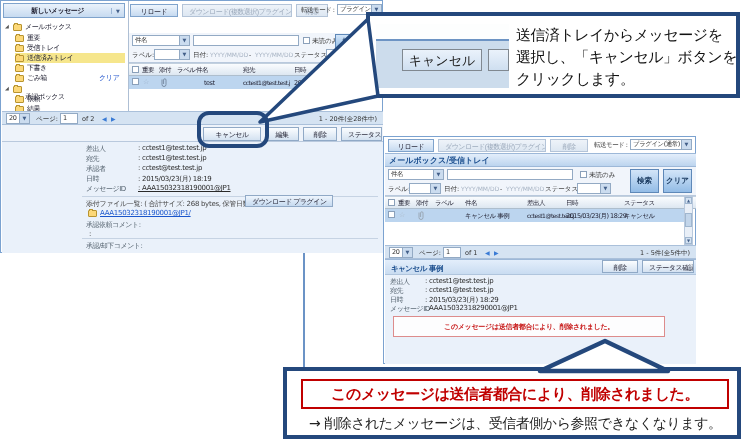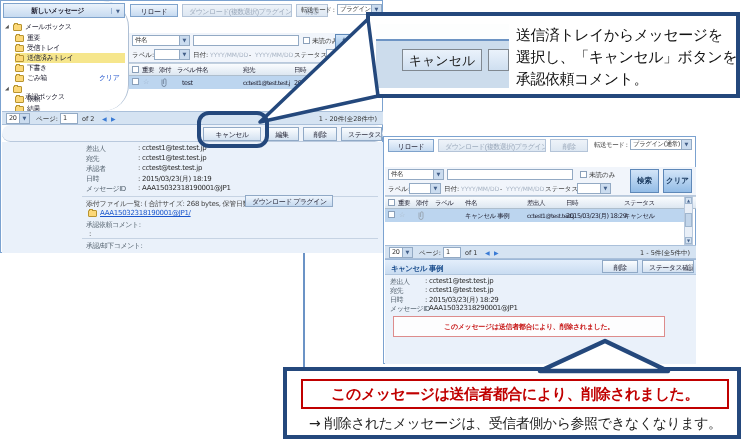--- a/index.html
+++ b/index.html
@@ -1,18 +1,18 @@
 <!DOCTYPE html>
 <html><head>
 <meta charset="utf-8">
 <style>
   html,body{margin:0;padding:0;background:#fff;}
   #stage{position:relative;width:745px;height:442px;background:#fff;
          font-family:"DejaVu Sans",sans-serif;overflow:hidden;}
-  .abs{position:absolute;border-radius:26px;}
+  .abs{position:absolute;}
   .win{position:absolute;background:#fff;border:1px solid #7ba2d0;box-sizing:border-box;z-index:1;}
   .tb-btn{position:absolute;height:13px;line-height:12px;text-align:center;font-size:7px;
           background:linear-gradient(#eef5fd,#c6daf0);border:1px solid #7fa3cc;color:#223;
           box-sizing:border-box;overflow:hidden;white-space:nowrap;letter-spacing:-0.5px;}
   .tb-btn.dis{background:linear-gradient(#eef3f9,#dde7f2);border-color:#b4c4d8;color:#9aa8ba;}
   .titlebar{position:absolute;background:linear-gradient(#e3eefb,#bcd4ee);border-top:1px solid #9db8d8;
             border-bottom:1px solid #9db8d8;color:#1c4f8f;font-weight:bold;font-size:8px;
             line-height:13px;padding-left:4px;box-sizing:border-box;white-space:nowrap;overflow:hidden;}
   .panel{position:absolute;background:#f1f5fb;border-bottom:1px solid #b9c9dd;box-sizing:border-box;}
   .lbl{position:absolute;font-size:7px;color:#333;white-space:nowrap;}
@@ -179,21 +179,21 @@
       <span class="hcell" style="left:165px;">日時</span>
       <span class="hcell" style="left:215px;">ステータス</span>
     </div>
 
     <div class="selrow" style="left:128px;top:75px;width:254px;height:13px;">
       <span class="cb" style="left:3px;top:2px;"></span>
       <span class="star" style="left:14px;">☆</span>
       <svg class="clip-svg" style="left:31px;" width="8" height="10" viewBox="0 0 8 10">
           <path d="M2 1.5 v5 a2 2 0 0 0 4 0 v-4.5 a1.2 1.2 0 0 0 -2.4 0 v4" fill="none" stroke="#7a8ea6" stroke-width="1"></path>
         </svg>
-      <span class="rcell" style="left:53px;">test</span>
+      <span class="rcell" style="left:75px;">test</span>
       <span class="rcell email" style="left:114px;">cctest1@test.test.j</span>
       <span class="rcell" style="left:165px;">2015/03/23(月) 18:19</span>
       <span class="rcell" style="left:215px;">受信済み</span>
     </div>
 
     <div class="pagebar" style="left:1px;top:110px;width:381px;height:14px;">
       <span class="dd" style="left:4px;top:1px;width:24px;">
         <span class="dd-t">20</span>
         <span class="dd-a">▼</span>
       </span>
@@ -214,21 +214,21 @@
     <div class="detpane" style="left:1px;top:141px;width:381px;height:111px;">
       <span class="dlabel" style="left:84px;top:2px;">差出人</span>
       <span class="dvalue" style="left:136px;top:2px;">: cctest1@test.test.jp</span>
       <span class="dlabel" style="left:84px;top:12px;">宛先</span>
       <span class="dvalue" style="left:136px;top:12px;">: cctest1@test.test.jp</span>
       <span class="dlabel" style="left:84px;top:22px;">承認者</span>
       <span class="dvalue" style="left:136px;top:22px;">: cctest@test.test.jp</span>
       <span class="dlabel" style="left:84px;top:32px;">日時</span>
       <span class="dvalue" style="left:136px;top:32px;">: 2015/03/23(月) 18:19</span>
       <span class="dlabel" style="left:84px;top:42px;">メッセージID</span>
-      <span class="dvalue" style="left:136px;top:42px;">: AAA15032318190001@JP1</span>
+      <span class="dvalue" style="left:136px;top:42px;text-decoration:underline;">: AAA15032318190001@JP1</span>
       <div class="sep" style="left:80px;top:54px;width:296px;"></div>
       <span class="dvalue" style="left:84px;top:57px;color:#444;">添付ファイル一覧: ( 合計サイズ: 268 bytes, 保管日数: デフォルト )</span>
       <button class="act-btn" style="left:243px;top:53px;width:88px;height:12px;line-height:10px;background:linear-gradient(#eef5fd,#c6daf0);">ダウンロード プラグイン</button>
       <span class="folder" style="left:86px;top:68px;"></span>
       <span class="abs link" style="left:98px;top:67px;">AAA15032318190001@JP1/</span>
       <span class="dlabel" style="left:84px;top:78px;">承認依頼コメント:</span>
       <span class="dvalue" style="left:87px;top:88px;">:</span>
       <div class="sep" style="left:80px;top:96px;width:296px;"></div>
       <span class="dlabel" style="left:84px;top:99px;">承認/却下コメント:</span>
     </div>
@@ -240,20 +240,21 @@
 
     <button class="tb-btn" style="left:4px;top:2px;width:46px;">リロード</button>
     <button class="tb-btn dis" style="left:54px;top:2px;width:108px;">ダウンロード(複数選択)プラグイン</button>
     <button class="tb-btn dis" style="left:166px;top:2px;width:38px;">削除</button>
     <span class="lbl" style="left:210px;top:4px;font-size:6.5px;letter-spacing:-0.5px;">転送モード :</span>
     <span class="dd" style="left:246px;top:2px;width:62px;">
       <span class="dd-t">プラグイン(通常)</span>
       <span class="dd-a">▼</span>
     </span>
 
+    <div class="titlebar" style="left:1px;top:16px;width:311px;height:14px;">メールボックス/受信トレイ</div>
 
     <div class="panel" style="left:1px;top:30px;width:311px;height:29px;"></div>
     <span class="dd" style="left:4px;top:32px;width:56px;">
       <span class="dd-t">件名</span>
       <span class="dd-a">▼</span>
     </span>
     <span class="inp" style="left:63px;top:32px;width:126px;"></span>
     <span class="cb" style="left:196px;top:34px;"></span>
     <span class="lbl" style="left:205px;top:34px;font-size:6.5px;">未読のみ</span>
     <div class="blue-btn" style="left:246px;top:32px;width:29px;height:24px;">検索</div>
@@ -336,21 +337,21 @@
     </div>
   </div>
 
   <div class="callout" style="left:366px;top:12px;width:374px;height:86px;">
     <div class="inset-strip" style="left:6px;top:8px;width:133px;height:17px;"></div>
     <div class="inset-block" style="left:6px;top:25px;width:133px;height:47px;"></div>
     <div class="inset-btn" style="left:32px;top:33px;width:80px;height:22px;">キャンセル</div>
     <div class="inset-btn" style="left:118px;top:33px;width:21px;height:22px;"></div>
     <span class="ct-text" style="left:146px;top:10px;">送信済トレイからメッセージを</span>
     <span class="ct-text" style="left:146px;top:32px;">選択し、「キャンセル」ボタンを</span>
-    <span class="ct-text" style="left:146px;top:54px;">承認依頼コメント。</span>
+    <span class="ct-text" style="left:146px;top:54px;">クリックします。</span>
   </div>
 
   <div class="callout" style="left:283px;top:367px;width:458px;height:72px;">
     <div class="redbox-big" style="left:14px;top:8px;width:428px;height:30px;">
       <span>このメッセージは送信者都合により、削除されました。</span>
     </div>
     <span class="note-text" style="left:22px;top:44px;">→ 削除されたメッセージは、受信者側から参照できなくなります。</span>
   </div>
 
   <svg id="overlay">

